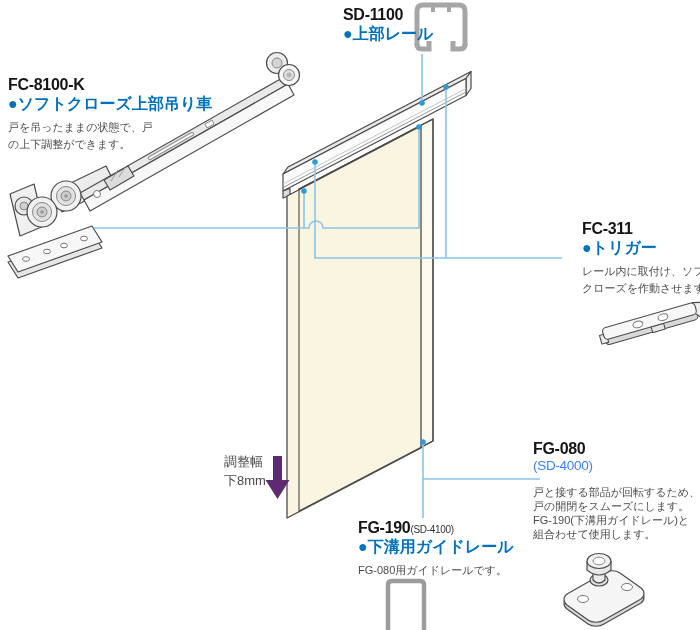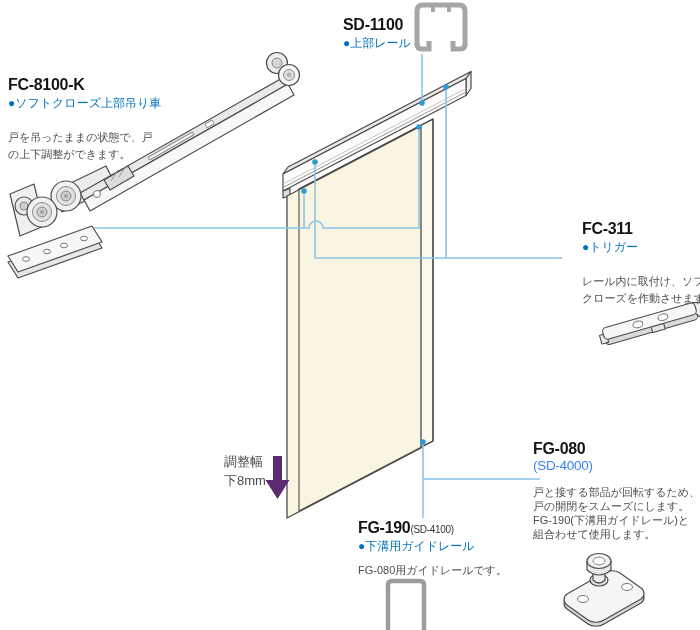--- a/index.html
+++ b/index.html
@@ -6,22 +6,22 @@
   body{
     width:700px;height:630px;position:relative;background:#ffffff;
     font-family:"Liberation Sans","DejaVu Sans",sans-serif;
     overflow:hidden;
   }
   #canvas-svg{position:absolute;left:0;top:0;}
   .label-block{position:absolute;white-space:nowrap;}
   .part-code{font-size:16px;font-weight:bold;color:#151515;letter-spacing:-0.3px;line-height:18px;}
   .part-code-sub{font-size:13.5px;font-weight:normal;color:#3b82f6;letter-spacing:-0.3px;line-height:16px;}
   .part-code-sub-inline{font-size:10px;font-weight:normal;color:#333;letter-spacing:-0.3px;}
-  .part-category{font-size:12px;font-weight:normal;color:#0072BC;line-height:15px;margin-top:2px;}
-  .part-desc{font-size:11px;color:#4d4d4d;line-height:17px;margin-top:18px;}
+  .part-category{font-size:16px;font-weight:bold;color:#0072BC;line-height:15px;margin-top:2px;}
+  .part-desc{font-size:11px;color:#4d4d4d;line-height:17px;margin-top:8px;}
   .part-desc.tight{line-height:14px;margin-top:11px;}
   .adjust-note{font-size:13px;color:#4a4a4a;font-weight:500;line-height:19px;}
 </style>
 </head>
 <body>
 
 <svg id="canvas-svg" width="700" height="630" viewBox="0 0 700 630">
 
   <g stroke="#4a4a4a" stroke-width="1.2" stroke-linejoin="round">
 
@@ -138,21 +138,21 @@
     <circle cx="315" cy="162" r="2.8"></circle>
     <circle cx="446" cy="87" r="2.8"></circle>
     <circle cx="304" cy="191" r="2.8"></circle>
     <circle cx="419" cy="127" r="2.8"></circle>
     <circle cx="423" cy="442" r="2.8"></circle>
   </g>
 
   <polygon points="273,456 282,456 282,480 289.5,480 277.5,499 265.5,480 273,480" fill="#5e2b70" stroke="none"></polygon>
 </svg>
 
-<div class="label-block" style="left:343px;top:16px;">
+<div class="label-block" style="left:343px;top:6px;">
   <div class="part-code">SD-1100</div>
   <div class="part-category">●上部レール</div>
 </div>
 
 <div class="label-block" style="left:8px;top:76px;">
   <div class="part-code">FC-8100-K</div>
   <div class="part-category">●ソフトクローズ上部吊り車</div>
   <div class="part-desc">
     <div>戸を吊ったままの状態で、戸</div>
     <div>の上下調整ができます。</div>

